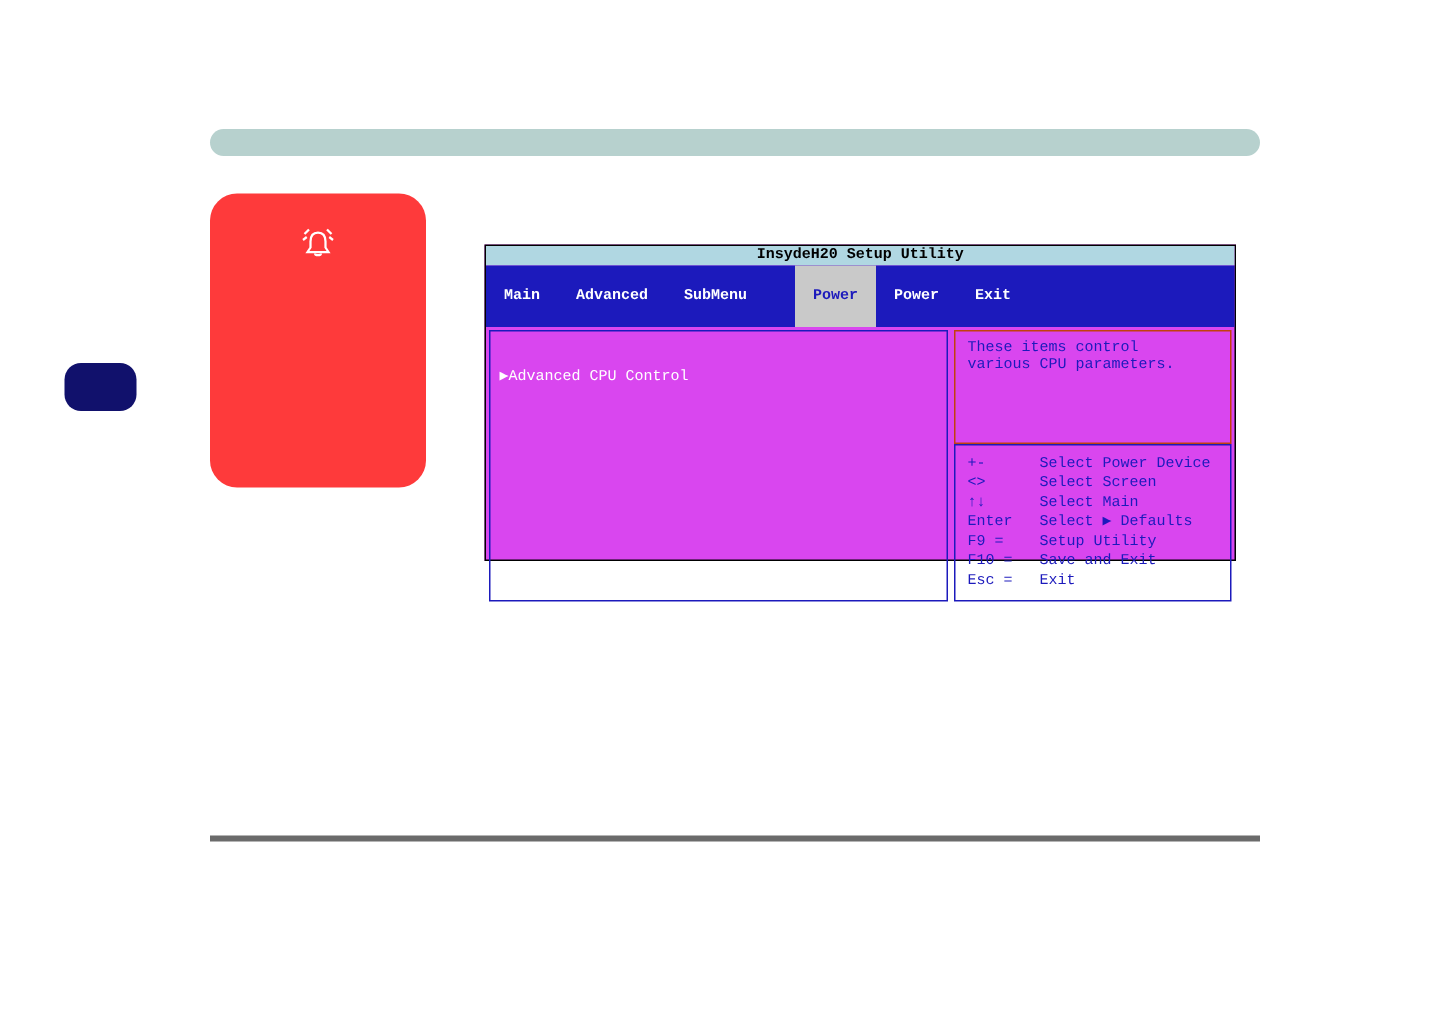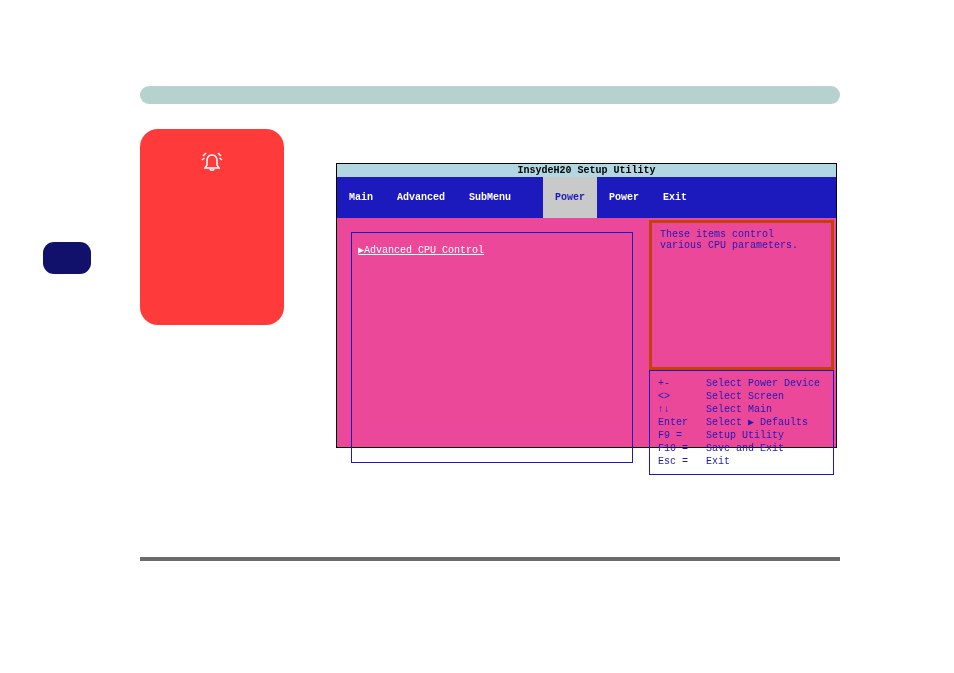--- a/index.html
+++ b/index.html
@@ -40,25 +40,25 @@
       position: absolute;
       left: 43px;
       top: 242px;
       width: 48px;
       height: 32px;
       background: #11116c;
       border-radius: 11px;
     }
     .bios {
       position: absolute;
-      left: 336px;
+      left: 323px;
       top: 163px;
       width: 501px;
-      height: 285px;
-      background: #ec4899;
+      height: 211px;
+      background: #d946ef;
       border: 1px solid #000;
     }
     .bios-header {
       background: #b0d7e2;
       text-align: center;
       font-size: 10px;
       font-weight: bold;
       color: #000;
       padding: 1px 0;
     }
@@ -78,34 +78,33 @@
       color: #1c1abc;
       margin-left: 20px;
     }
     .bios-body {
       display: flex;
       height: calc(100% - 24px);
     }
     .bios-left {
       flex: 1;
       border: 1px solid #1c1abc;
-      margin: 14px;
-      padding: 11px 6px;
+      margin: 2px;
+      padding: 24px 6px;
       font-size: 10px;
       color: #fff;
-      text-decoration: underline;
     }
     .bios-right {
       width: 185px;
       display: flex;
       flex-direction: column;
       margin: 2px;
     }
     .bios-help {
-      border: 3px solid #c2410c;
+      border: 1px solid #c2410c;
       flex: 1;
       padding: 6px 8px;
       font-size: 10px;
       color: #1c1abc;
     }
     .bios-keyref {
       border: 1px solid #1c1abc;
       padding: 6px 8px;
       font-size: 10px;
       color: #1c1abc;

